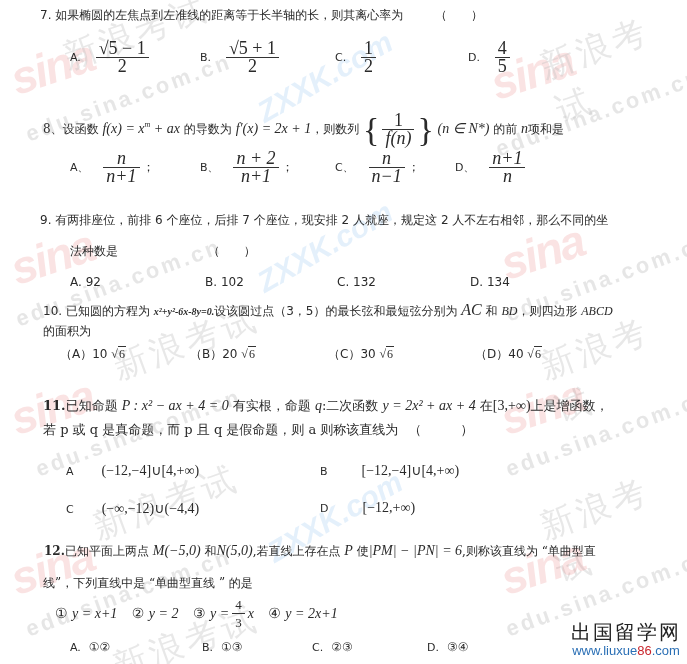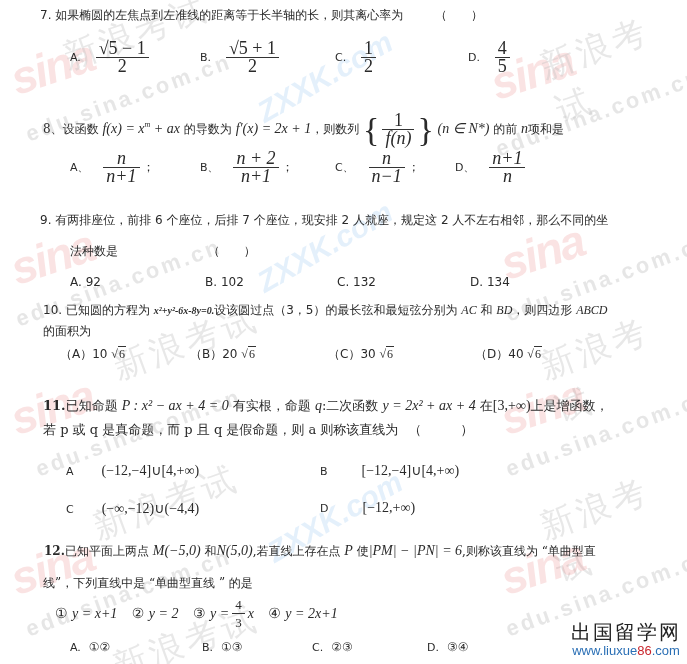--- a/index.html
+++ b/index.html
@@ -148,21 +148,21 @@
       <div class="opt sans" style="left:205px;top:275px;"><span>B.</span> <span>102</span></div>
       <div class="opt sans" style="left:337px;top:275px;"><span>C.</span> <span>132</span></div>
       <div class="opt sans" style="left:470px;top:275px;"><span>D.</span> <span>134</span></div>
     </div>
 
     <div>
       <div class="line sans" style="left:43px;top:302px;">
         <span>10.</span>
         <span>已知圆的方程为</span>
         <span class="math" style="font-size:10px;font-weight:bold;">x²+y²-6x-8y=0.</span><span>设该圆过点（3，5）的最长弦和最短弦分别为</span>
-        <span class="math" style="font-size:12px;font-family:Liberation Serif, serif;">AC</span>
+        <span class="math" style="font-size:16px;font-family:Liberation Serif, serif;">AC</span>
         <span>和</span>
         <span class="math" style="font-size:12px;">BD</span><span>，则四边形</span>
         <span class="math" style="font-size:12px;">ABCD</span>
       </div>
       <div class="line sans" style="left:43px;top:323px;">的面积为</div>
       <div class="opt sans" style="left:60px;top:346px;"><span>（A）</span><span>10</span> <span class="sqrt">√<span class="rad">6</span></span></div>
       <div class="opt sans" style="left:190px;top:346px;"><span>（B）</span><span>20</span> <span class="sqrt">√<span class="rad">6</span></span></div>
       <div class="opt sans" style="left:328px;top:346px;"><span>（C）</span><span>30</span> <span class="sqrt">√<span class="rad">6</span></span></div>
       <div class="opt sans" style="left:475px;top:346px;text-align:right;"><span>（D）</span><span>40</span> <span class="sqrt">√<span class="rad">6</span></span></div>
     </div>

